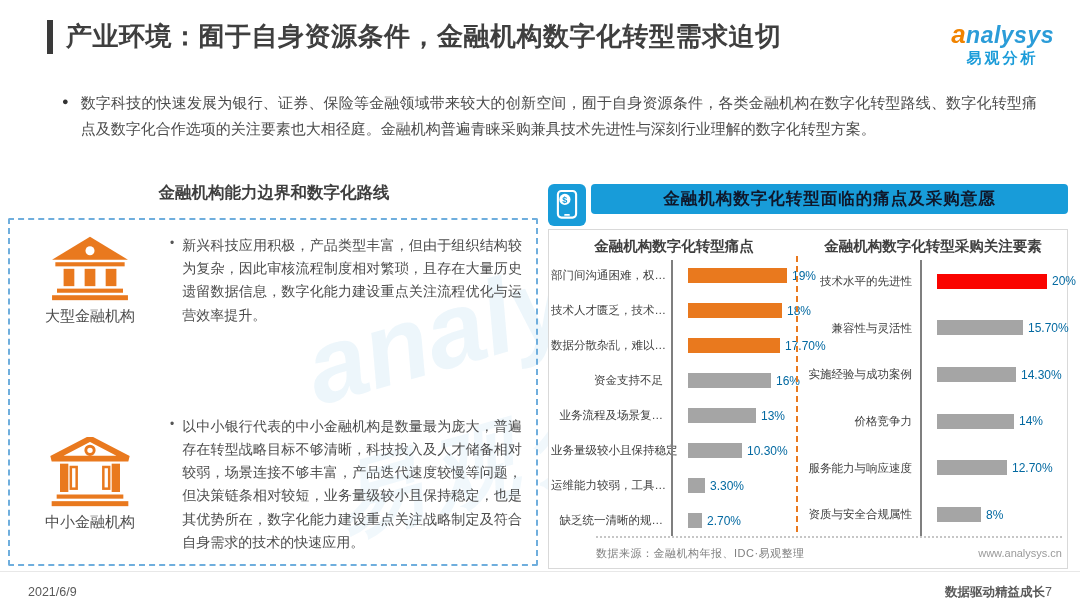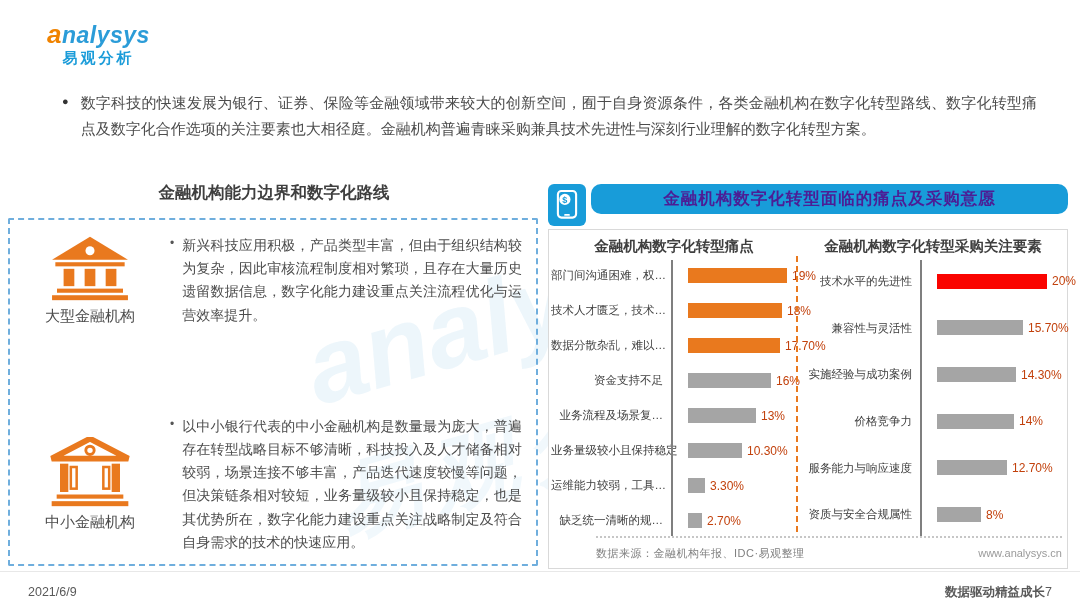--- a/index.html
+++ b/index.html
@@ -27,37 +27,37 @@
   .inst-icon-wrap{width:148px;flex:0 0 148px;text-align:center;}
   .inst-icon-wrap svg{display:block;margin:0 auto 6px;}
   .inst-label{font-size:15px;color:#4c4c4c;}
   .inst-text{flex:1;display:flex;gap:8px;padding-right:4px;}
   .inst-text .dot{font-size:12px;color:#555;margin-top:2px;}
   .inst-text .text{font-size:14px;line-height:1.66;color:#4c4c4c;text-align:justify;}
   
   .right-col{position:absolute;top:184px;left:548px;width:520px;}
   .banner-row{display:flex;align-items:flex-start;gap:5px;}
   .banner-icon{width:38px;height:42px;background:#189cd9;border-radius:6px;flex:0 0 38px;display:flex;align-items:center;justify-content:center;}
-  .banner-bar{flex:1;height:30px;background:#189cd9;border-radius:10px;display:flex;align-items:center;justify-content:center;color:#4c1d95;font-size:16.5px;font-weight:bold;letter-spacing:1px;}
+  .banner-bar{flex:1;height:30px;background:#189cd9;border-radius:4px;display:flex;align-items:center;justify-content:center;color:#0f172a;font-size:16.5px;font-weight:bold;letter-spacing:1px;}
   .chart-panel{position:relative;margin-top:3px;height:340px;border:1px solid #d9d9d9;background:#fff;box-sizing:border-box;display:flex;padding:2px 2px 0 2px;}
   .chart{position:relative;box-sizing:border-box;}
   .chart-left{width:246px;}
   .chart-right{width:268px;padding-left:4px;}
   .chart-title{text-align:center;font-size:14.5px;font-weight:bold;color:#3f3f3f;padding-top:5px;height:21px;white-space:nowrap;}
   .chart-rows{position:relative;display:flex;flex-direction:column;justify-content:space-around;height:280px;}
   .axis-line{position:absolute;top:2px;bottom:2px;width:2px;background:#7f7f7f;}
   .chart-left .axis-line{left:120px;}
   .chart-right .axis-line{left:119px;}
   .bar-row{display:flex;align-items:center;}
   .bar-label{text-align:right;padding-right:25px;font-size:11.5px;color:#404040;white-space:nowrap;line-height:1.1;}
   .chart-left .bar-label{width:112px;flex:0 0 112px;}
   .chart-right .bar-label{width:111px;flex:0 0 111px;}
   .bar-track{flex:0 0 auto;}
   .bar-fill{height:15px;}
-  .bar-value{font-size:12px;color:#c2410c;padding-left:5px;white-space:nowrap;}
+  .bar-value{font-size:12px;color:#0369a1;padding-left:5px;white-space:nowrap;}
   .panel-divider{position:absolute;left:247px;top:26px;bottom:36px;width:0;border-left:2px dashed #e9791e;}
   .panel-bottom{position:absolute;left:5px;right:5px;bottom:0;height:30px;border-top:2px dotted #c6c6c6;display:flex;justify-content:space-between;align-items:center;font-size:11px;margin-left:42px;}
   .panel-source{color:#7f7f7f;letter-spacing:0.5px;}
   .panel-site{color:#9a9a9a;}
   
   .footer-line{position:absolute;left:0;right:0;bottom:36px;height:1px;background:#e8e8e8;}
   .footer{position:absolute;left:28px;right:28px;bottom:9px;display:flex;justify-content:space-between;align-items:center;font-size:12.5px;color:#595959;}
   .footer-center{position:absolute;left:0;right:7px;text-align:right;font-weight:bold;}
   .footer-page{position:relative;z-index:1;}
   .footer-date{position:relative;z-index:1;}
@@ -68,20 +68,21 @@
   .wm-swirl{position:absolute;left:575px;top:330px;width:120px;height:120px;border:20px solid rgba(240,131,0,0.10);border-radius:50%;border-top-color:transparent;transform:rotate(35deg);pointer-events:none;}
 </style>
 </head>
 <body>
 
 <div class="watermark wm1">analysys</div>
 <div class="watermark wm2">易观分析</div>
 <div class="wm-swirl"></div>
 
 <div class="header">
+  <div class="title-wrap">产业环境：囿于自身资源条件，金融机构数字化转型需求迫切</div>
   <div class="logo">
     <div class="logo-en"><span class="a">a</span><span>nalysys</span></div>
     <div class="logo-cn">易观分析</div>
   </div>
 </div>
 
 <div class="intro">
   <span class="dot">●</span>
   <span class="text">数字科技的快速发展为银行、证券、保险等金融领域带来较大的创新空间，囿于自身资源条件，各类金融机构在数字化转型路线、数字化转型痛点及数字化合作选项的关注要素也大相径庭。金融机构普遍青睐采购兼具技术先进性与深刻行业理解的数字化转型方案。</span>
 </div>

